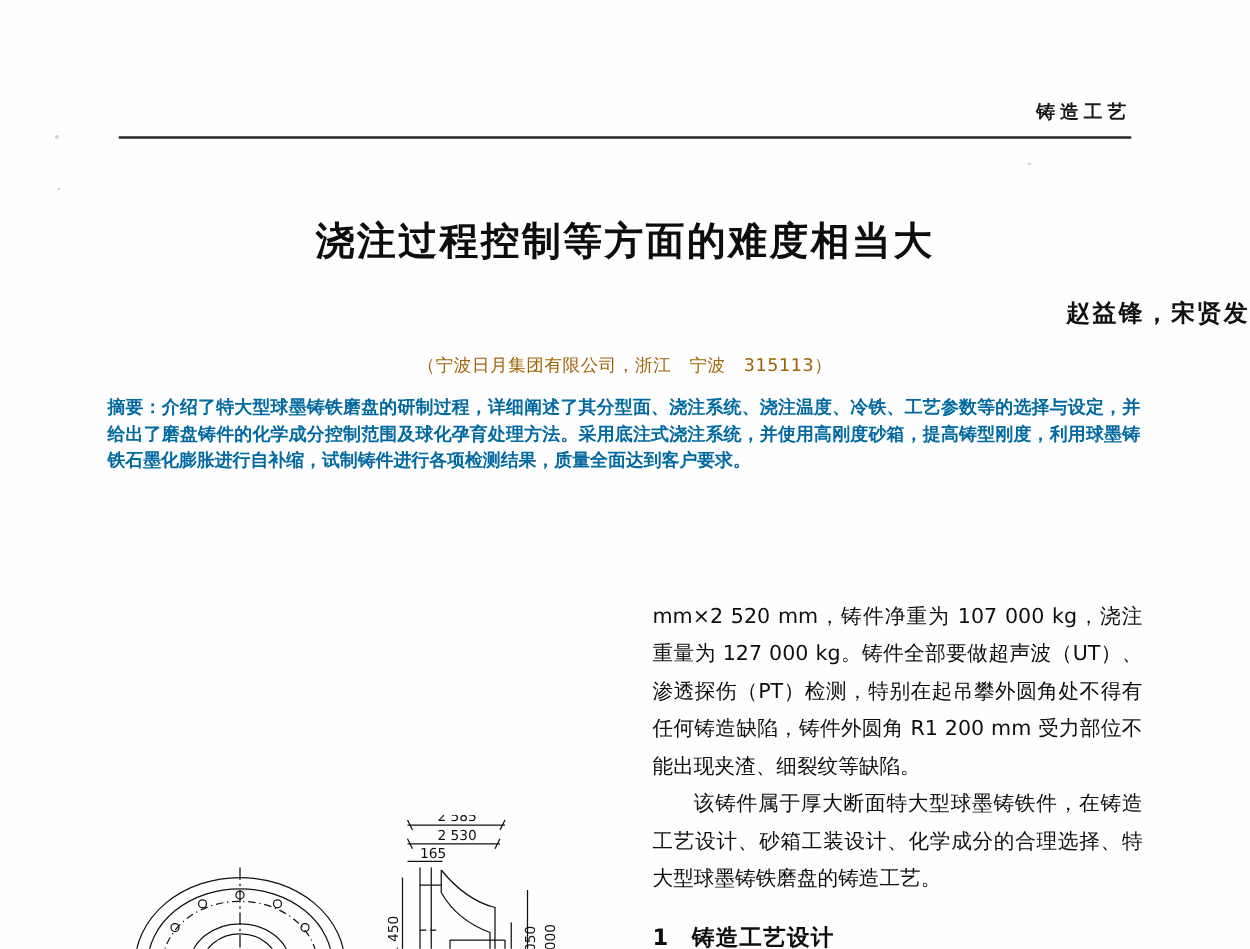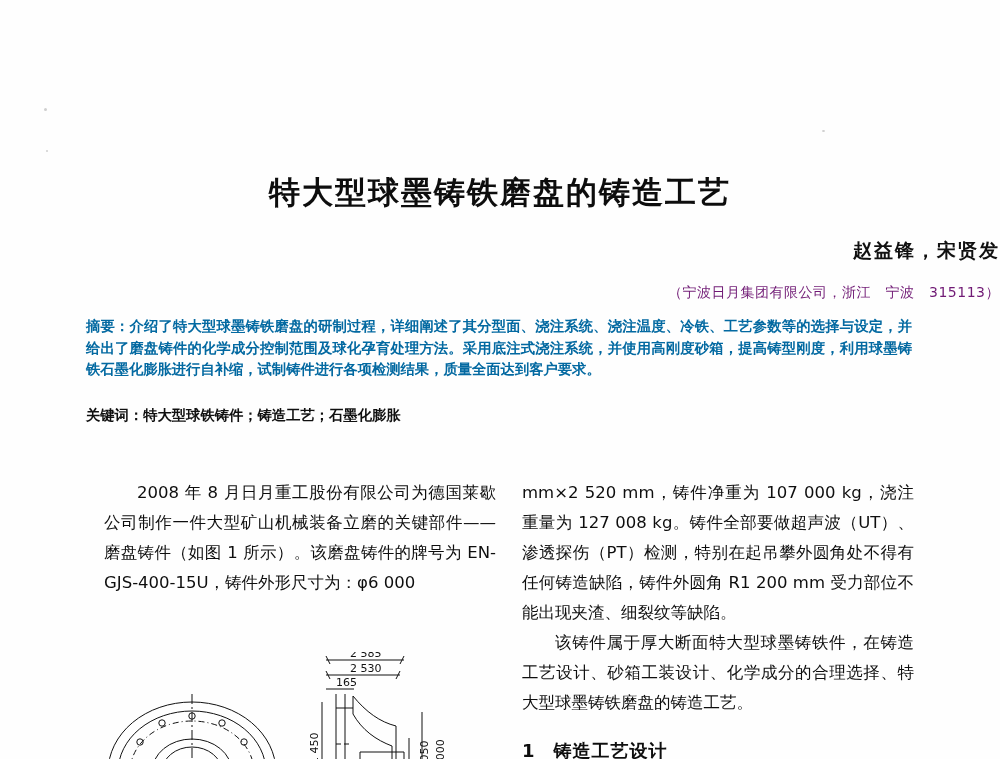--- a/index.html
+++ b/index.html
@@ -75,23 +75,23 @@
     font-size: 19px;
     font-weight: 700;
     letter-spacing: 2px;
     color: #111;
   }
   .affiliation {
     position: absolute;
     top: 284px;
     left: 0;
     right: 0;
-    text-align: right;
+    text-align: center;
     font-size: 14px;
-    color: #701a75;
+    color: #a16207;
     letter-spacing: 0.5px;
   }
 
   
   .abstract {
     position: absolute;
     top: 316px;
     left: 86px;
     width: 826px;
     font-size: 14.3px;
@@ -166,38 +166,36 @@
 </style>
 </head>
 <body>
 
 <div class="page">
 
   <div class="speckle" style="left:44px;top:108px;width:3px;height:3px;"></div>
   <div class="speckle" style="left:46px;top:150px;width:2px;height:2px;"></div>
   <div class="speckle" style="left:822px;top:130px;width:3px;height:2px;"></div>
 
-
-  <div class="title">特大型球墨铸铁磨盘的铸造工艺</div>
+  <div class="header">
+    <div class="header-title">铸造工艺</div>
+    <div class="header-rule"></div>
+  </div>
+
+  <div class="title">浇注过程控制等方面的难度相当大</div>
   <div class="authors">赵益锋，宋贤发</div>
   <div class="affiliation">（宁波日月集团有限公司，浙江　宁波　315113）</div>
 
   <div class="abstract">
     <span class="lead">摘要：</span><span>介绍了特大型球墨铸铁磨盘的研制过程，详细阐述了其分型面、浇注系统、浇注温度、冷铁、工艺参数等的选择与设定，并给出了磨盘铸件的化学成分控制范围及球化孕育处理方法。采用底注式浇注系统，并使用高刚度砂箱，提高铸型刚度，利用球墨铸铁石墨化膨胀进行自补缩，试制铸件进行各项检测结果，质量全面达到客户要求。</span>
   </div>
-  <div class="keywords">
-    <span class="lead">关键词：</span><span>特大型球铁铸件；铸造工艺；石墨化膨胀</span>
-  </div>
-
-  <div class="col left">
-    <p>2008 年 8 月日月重工股份有限公司为德国莱歇公司制作一件大型矿山机械装备立磨的关键部件——磨盘铸件（如图 1 所示）。该磨盘铸件的牌号为 EN-GJS-400-15U，铸件外形尺寸为：φ6 000</p>
-  </div>
+
 
   <div class="col right">
-    <p class="noindent">mm×2 520 mm，铸件净重为 107 000 kg，浇注重量为 127 008 kg。铸件全部要做超声波（UT）、渗透探伤（PT）检测，特别在起吊攀外圆角处不得有任何铸造缺陷，铸件外圆角 R1 200 mm 受力部位不能出现夹渣、细裂纹等缺陷。</p>
+    <p class="noindent">mm×2 520 mm，铸件净重为 107 000 kg，浇注重量为 127 000 kg。铸件全部要做超声波（UT）、渗透探伤（PT）检测，特别在起吊攀外圆角处不得有任何铸造缺陷，铸件外圆角 R1 200 mm 受力部位不能出现夹渣、细裂纹等缺陷。</p>
     <p>该铸件属于厚大断面特大型球墨铸铁件，在铸造工艺设计、砂箱工装设计、化学成分的合理选择、特大型球墨铸铁磨盘的铸造工艺。</p>
     <div class="section-head">
       <span class="num">1</span>
       <span>铸造工艺设计</span>
     </div>
   </div>
 
   <div class="figure">
     <svg width="392" height="139" viewBox="0 0 392 139" xmlns="http://www.w3.org/2000/svg">
       <g stroke="#111" fill="none" stroke-width="1">

